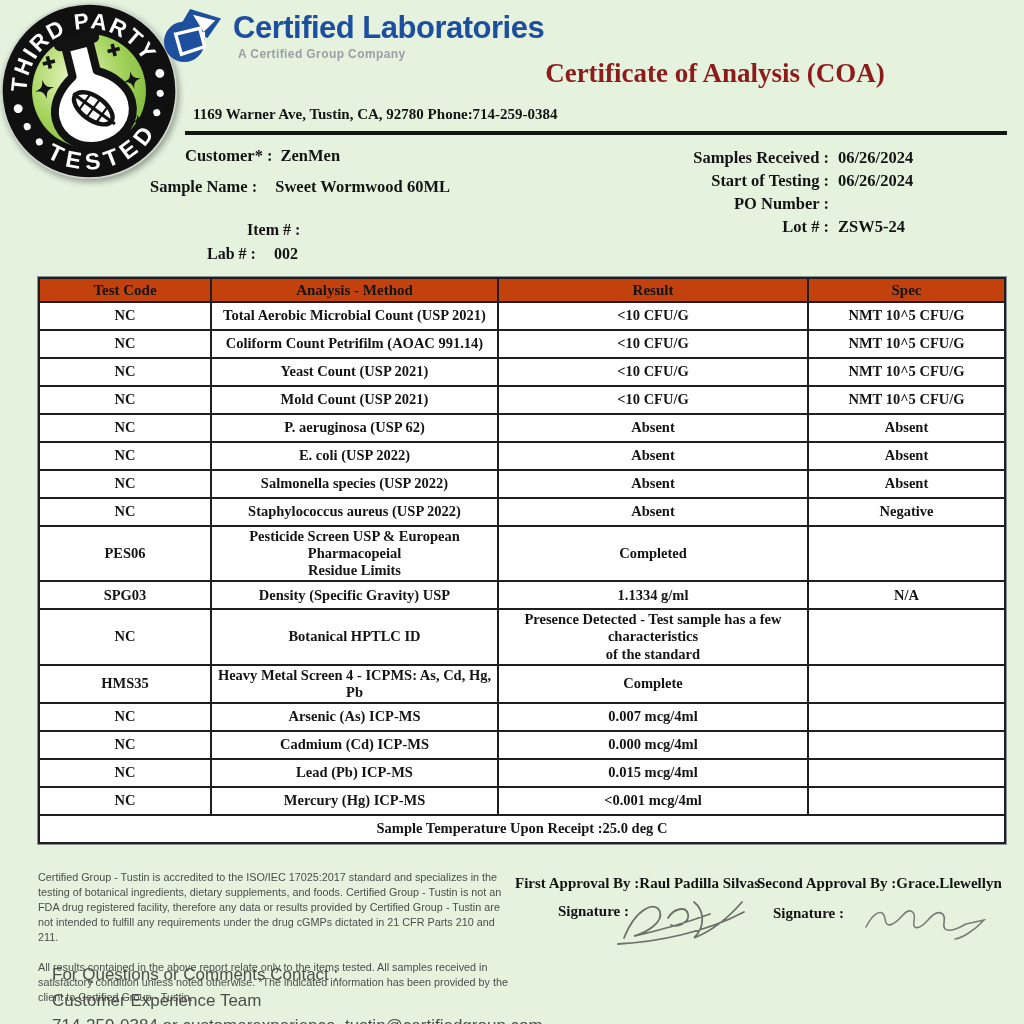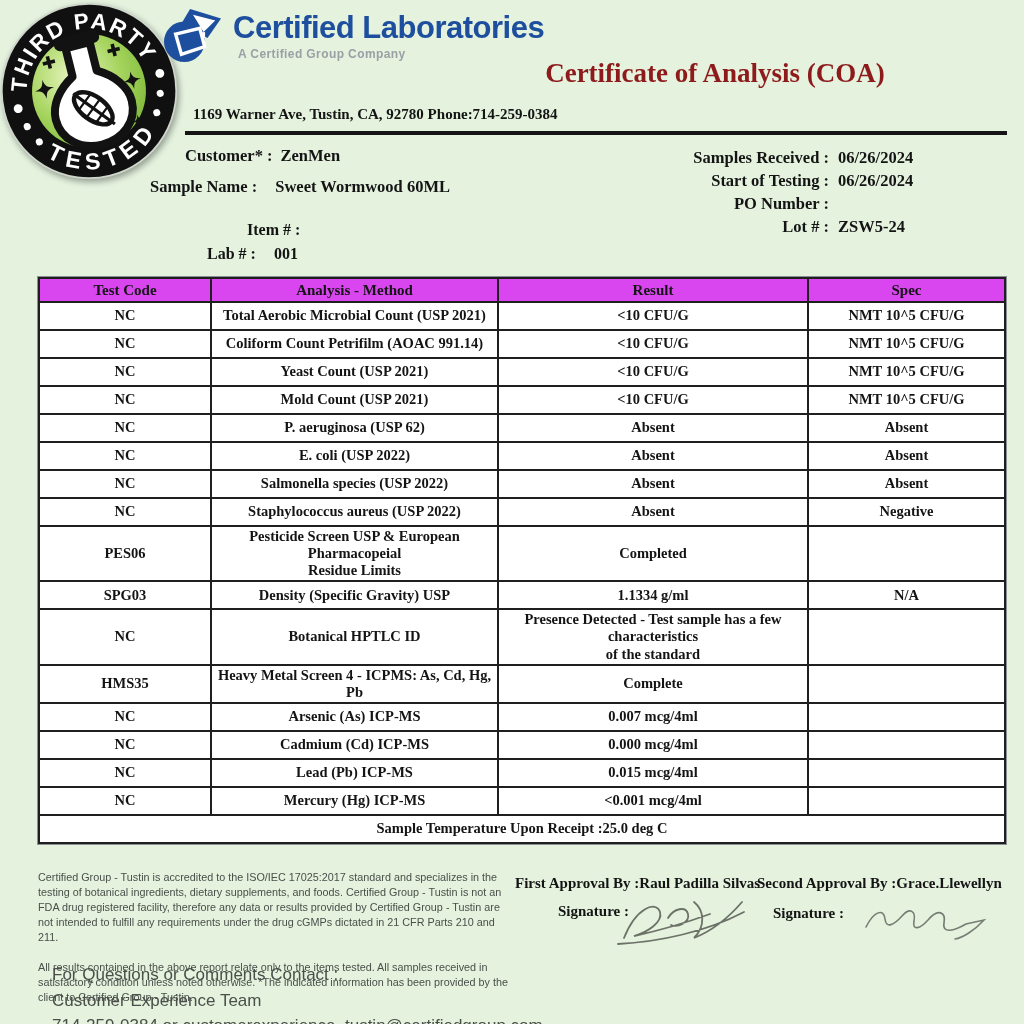--- a/index.html
+++ b/index.html
@@ -30,21 +30,21 @@
   .val-gap{margin-left:8px;}
   .val-gap-wide{margin-left:18px;}
   .rrow{position:absolute;left:597px;width:420px;display:flex;font-size:16.5px;font-weight:700;}
   .rlabel{width:232px;text-align:right;}
   .rvalue{margin-left:9px;}
 
   
   .tablewrap{left:38px;top:277px;}
   table.coa{border-collapse:collapse;width:966px;table-layout:fixed;background:#ffffff;
     box-shadow:0 0 0 1px #8a8f94;}
-  table.coa th{background:#d946ef;border:2px solid #1f1f1f;font-size:15px;
+  table.coa th{background:#c2410c;border:2px solid #1f1f1f;font-size:15px;
     font-weight:700;height:22px;padding:0 2px;}
   table.coa td{border:2px solid #1f1f1f;background:#fff;text-align:center;font-weight:700;
     font-size:14.5px;height:24px;padding:1px 4px;white-space:pre-line;line-height:1.18;}
   td.method{text-align:left;padding-left:8px;font-size:14px;}
   td.sm{font-size:11px;}
   td.md{font-size:12.5px;}
   td.temp{font-size:15px;}
 
   
   .disclaimers{left:38px;top:870px;width:474px;font-family:"Liberation Sans",sans-serif;
@@ -126,21 +126,21 @@
   <div class="abs inf customer-line">
     <span>Customer* :</span><span class="val-gap">ZenMen</span>
   </div>
   <div class="abs inf sample-line">
     <span>Sample Name  :</span><span class="val-gap-wide">Sweet Wormwood 60ML</span>
   </div>
   <div class="abs inf item-line">
     <span>Item # :</span><span class="val-gap"></span>
   </div>
   <div class="abs inf lab-line">
-    <span>Lab # :</span><span class="val-gap-wide">001</span>
+    <span>Lab # :</span><span class="val-gap-wide">002</span>
   </div>
 
   <div class="rrow" style="top:148px;">
     <span class="rlabel">Samples Received :</span>
     <span class="rvalue">06/26/2024</span>
   </div>
   <div class="rrow" style="top:171px;">
     <span class="rlabel">Start of Testing :</span>
     <span class="rvalue">06/26/2024</span>
   </div>

